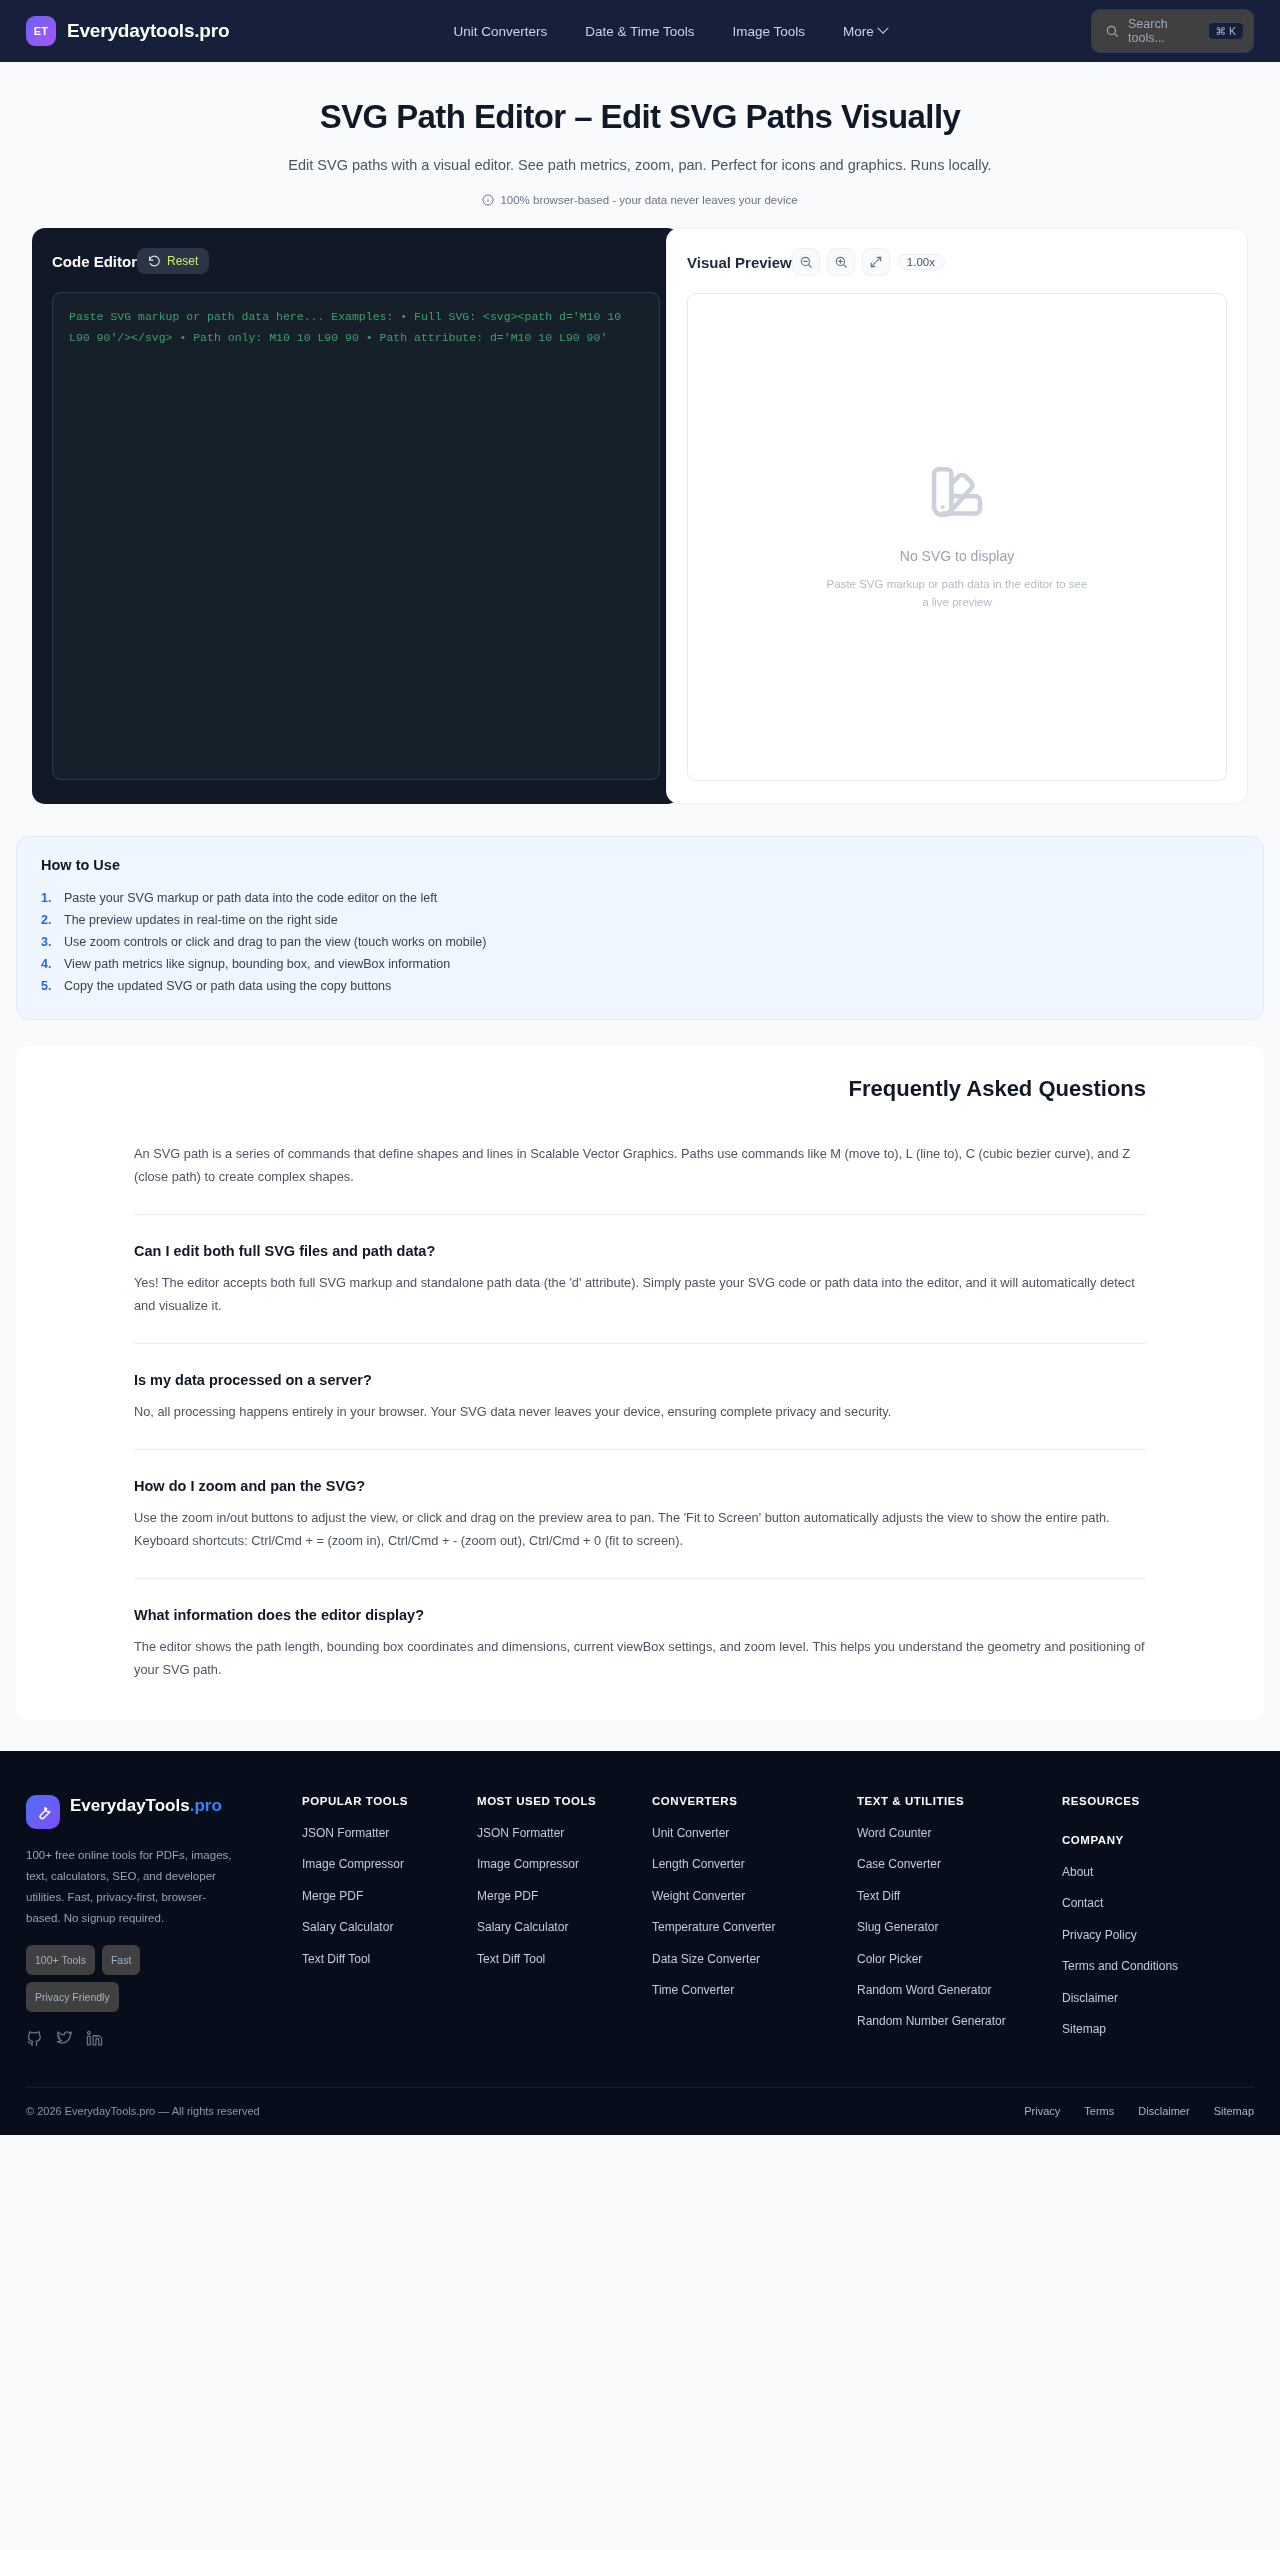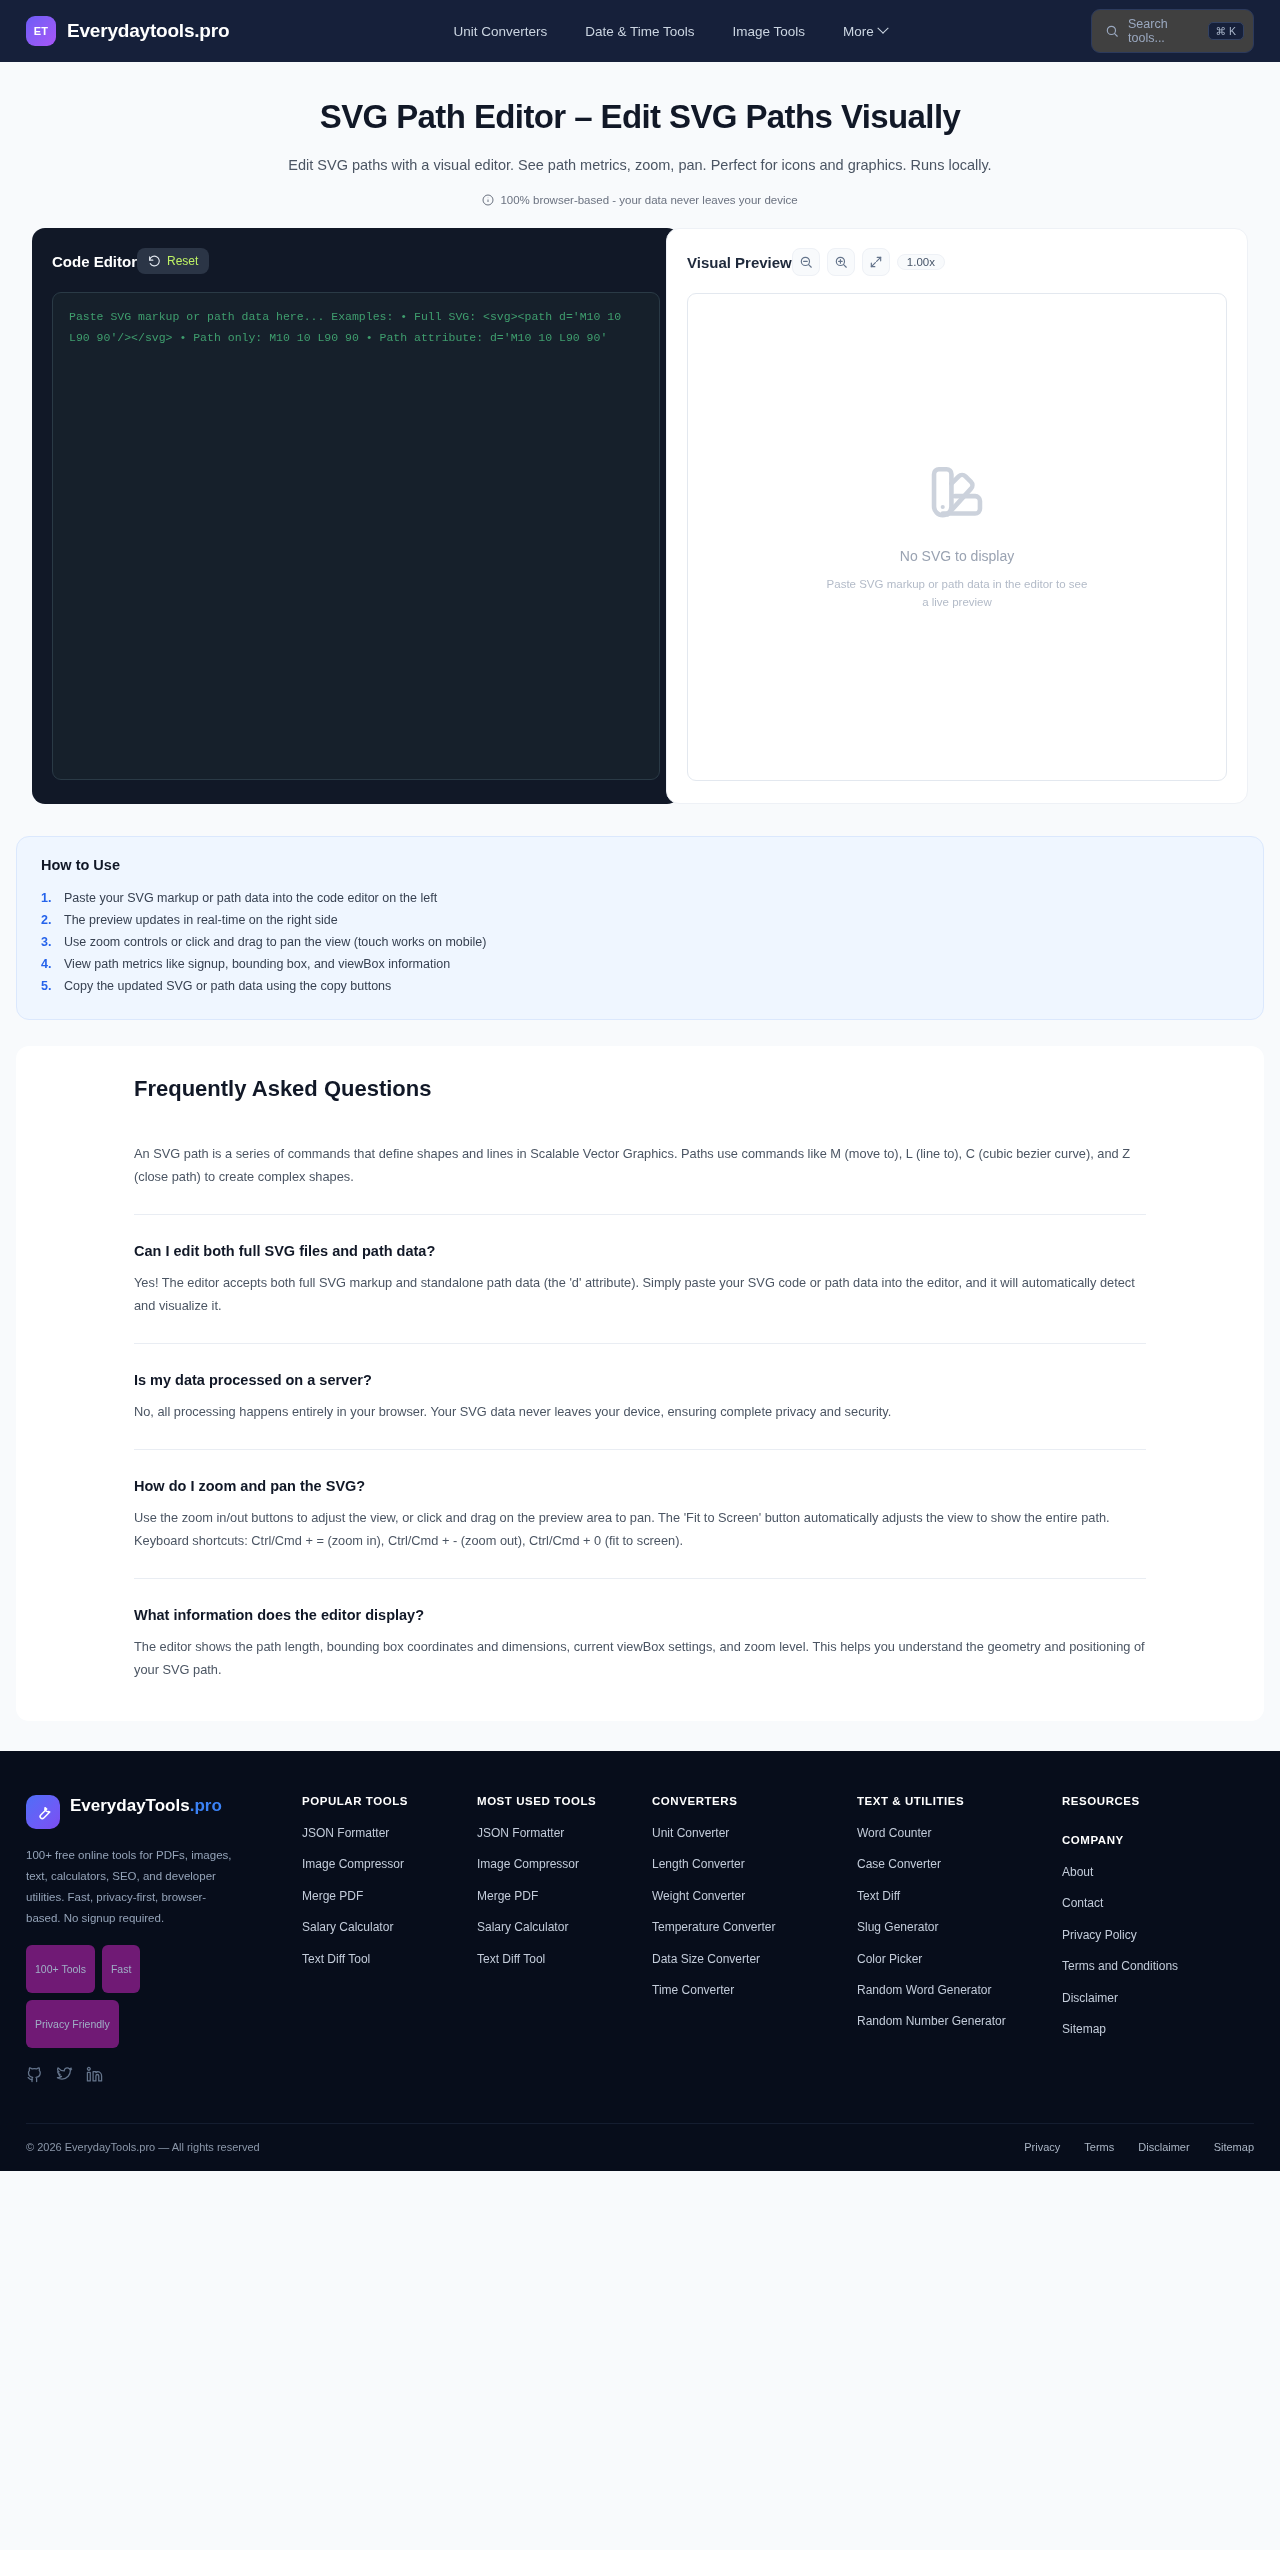--- a/index.html
+++ b/index.html
@@ -122,41 +122,41 @@
   .howto h2 { font-size: 14.5px; color: #111827; font-weight: bold; }
   .howto ol { list-style: none; margin-top: 14px; }
   .howto li { display: flex; gap: 9px; font-size: 12.5px; color: #374151; padding: 4px 0; }
   .howto li .num { color: #2563eb; font-weight: bold; min-width: 14px; }
 
   
   .faq {
     margin: 26px auto 0; width: 1248px; background: #fff;
     border-radius: 13px; padding: 30px 118px 40px;
   }
-  .faq h2 { text-align: left; font-size: 22px; font-weight: bold; color: #111827; }
+  .faq h2 { text-align: right; font-size: 22px; font-weight: bold; color: #111827; }
   .faq-item { padding-top: 28px; }
   .faq-item + .faq-item { border-top: 1px solid #e9edf3; margin-top: 26px; }
   .faq-q { font-size: 14.5px; font-weight: bold; color: #111827; }
   .faq-a { margin-top: 13px; font-size: 12.8px; color: #4b5563; line-height: 1.75; }
 
   
   .site-footer { margin-top: 30px; background: #070d1b; padding: 44px 26px 0; }
   .footer-grid { display: flex; gap: 0; }
   .f-col-about { width: 232px; padding-right: 22px; }
   .f-brand { display: flex; align-items: flex-start; gap: 10px; }
   .f-logo {
     width: 34px; height: 34px; border-radius: 10px; flex: none;
     background: linear-gradient(135deg, #4f6ef7 0%, #6d5cf6 60%, #7c4df0 100%);
     display: flex; align-items: center; justify-content: center;
   }
   .f-brandname { font-size: 17px; font-weight: bold; color: #ffffff; line-height: 1.25; }
   .f-brandname .accent { color: #3b82f6; }
   .f-about { margin-top: 16px; font-size: 11.5px; color: #94a3b8; line-height: 1.82; }
   .f-badges { margin-top: 16px; display: flex; flex-wrap: wrap; gap: 7px; max-width: 150px; }
-  .f-badge { background: #701a75; color: #9fb0c6; font-size: 10.5px; border-radius: 6px; padding: 18px 9px; }
+  .f-badge { background: #404040; color: #9fb0c6; font-size: 10.5px; border-radius: 6px; padding: 9px 9px; }
   .f-social { margin-top: 18px; display: flex; gap: 13px; color: #64748b; }
   .f-col { width: 131px; margin-left: 44px; }
   .f-col.wide { width: 161px; }
   .f-col h3 {
     font-size: 11.5px; font-weight: bold; color: #ffffff;
     letter-spacing: .55px; margin-bottom: 16px;
   }
   .f-col h3.second { margin-top: 27px; }
   .f-col ul { list-style: none; }
   .f-col li { margin-bottom: 12px; }

